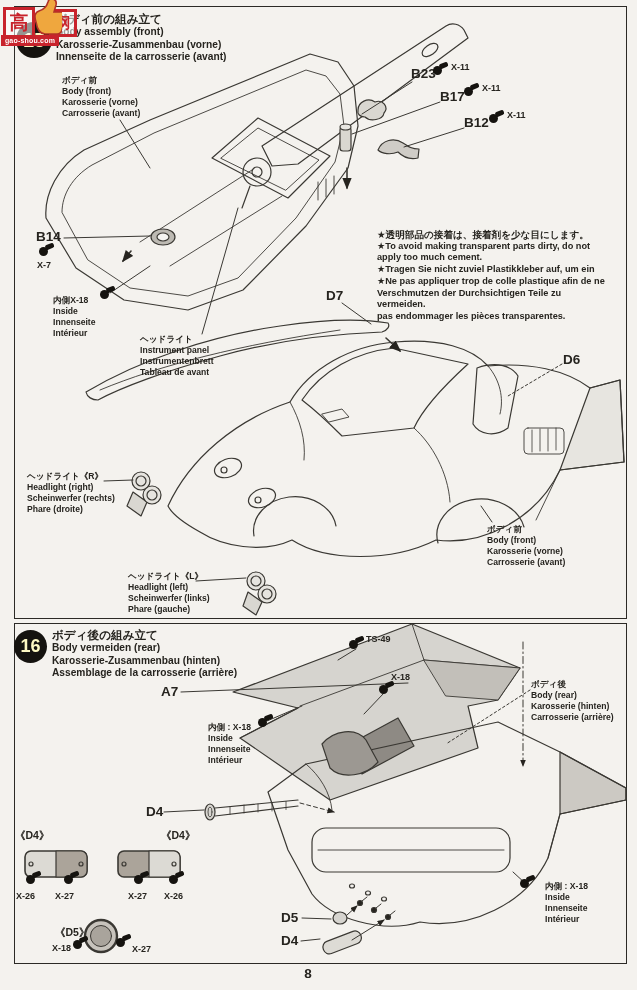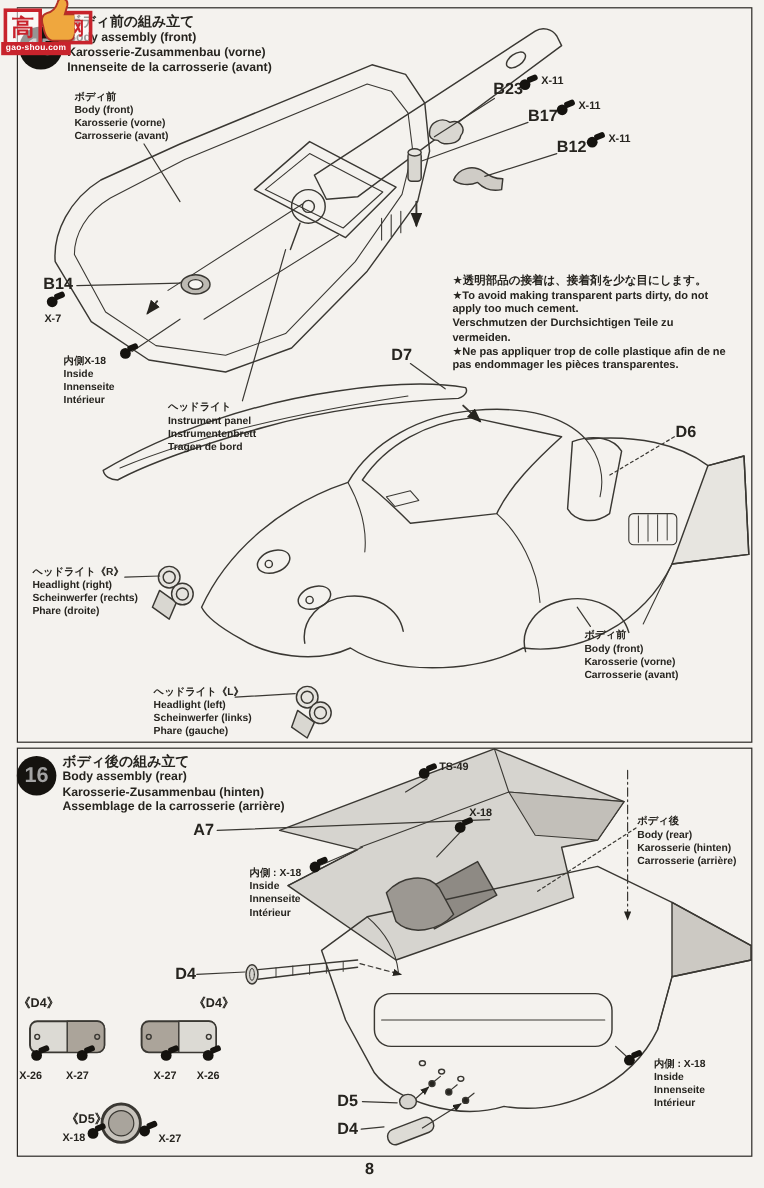--- a/index.html
+++ b/index.html
@@ -1,20 +1,20 @@
 <!DOCTYPE html>
 <html><head>
 <meta charset="utf-8">
 <style>
   html,body{margin:0;padding:0;background:#d8d6d2;}
   .page{position:relative;width:637px;height:990px;background:#f4f2ee;overflow:hidden;
         font-family:"Liberation Sans","DejaVu Sans",sans-serif;color:#26241f;}
   .art{position:absolute;left:0;top:0;z-index:1;}
   .panel{position:absolute;border:1.6px solid #2c2a26;z-index:0;background:transparent;}
-  .badge{position:absolute;background:#15130f;color:#a3a3a3;border-radius:50%;
+  .badge{position:absolute;background:#15130f;color:#fef9c3;border-radius:50%;
          display:flex;align-items:center;justify-content:center;font-weight:bold;z-index:2;}
   .title{position:absolute;z-index:3;}
   .title div{font-weight:bold;font-size:10.2px;line-height:12.6px;white-space:nowrap;}
   .title div:first-child{font-size:11.6px;line-height:14px;}
   .lbl{position:absolute;font-weight:bold;font-size:8.6px;line-height:1.28;white-space:nowrap;z-index:3;}
   .code{position:absolute;font-weight:bold;font-size:13.5px;z-index:3;white-space:nowrap;}
   .bracket{position:absolute;font-weight:bold;font-size:10.5px;z-index:3;white-space:nowrap;}
   .pn{position:absolute;font-weight:bold;font-size:9px;z-index:3;white-space:nowrap;text-align:center;}
   .pd{position:absolute;width:9px;height:9px;background:#15130f;border-radius:50%;z-index:3;}
   .pd::after{content:"";position:absolute;left:6px;top:-3px;width:9px;height:4.5px;
@@ -223,29 +223,30 @@
       <div>Inside</div>
       <div>Innenseite</div>
       <div>Intérieur</div>
     </div>
   <span class="pd" style="left:100px;top:290px;"></span>
 
   <div class="lbl" style="left:140px;top:334px;">
       <div>ヘッドライト</div>
       <div>Instrument panel</div>
       <div>Instrumentenbrett</div>
-      <div>Tragen de bord</div>
+      <div>Tableau de avant</div>
     </div>
 
   <div class="note">
       <div>★透明部品の接着は、接着剤を少な目にします。</div>
       <div>★To avoid making transparent parts dirty, do not</div>
       <div>apply too much cement.</div>
+      <div>★Tragen Sie nicht zuviel Plastikkleber auf, um ein</div>
+      <div>★Ne pas appliquer trop de colle plastique afin de ne</div>
       <div>Verschmutzen der Durchsichtigen Teile zu vermeiden.</div>
-      <div>★Ne pas appliquer trop de colle plastique afin de ne</div>
       <div>pas endommager les pièces transparentes.</div>
     </div>
 
   <div class="code" style="left:326px;top:288px;">D7</div>
   <div class="code" style="left:563px;top:352px;">D6</div>
 
   <div class="lbl" style="left:27px;top:471px;">
       <div>ヘッドライト《R》</div>
       <div>Headlight (right)</div>
       <div>Scheinwerfer (rechts)</div>
@@ -260,21 +261,21 @@
   <div class="lbl" style="left:487px;top:524px;">
       <div>ボディ前</div>
       <div>Body (front)</div>
       <div>Karosserie (vorne)</div>
       <div>Carrosserie (avant)</div>
     </div>
 
   <div class="badge" style="left:14px;top:630px;width:33px;height:33px;font-size:18px;">16</div>
   <div class="title" style="left:52px;top:628px;">
       <div>ボディ後の組み立て</div>
-      <div>Body assembly (rear)</div>
+      <div>Body vermeiden (rear)</div>
       <div>Karosserie-Zusammenbau (hinten)</div>
       <div>Assemblage de la carrosserie (arrière)</div>
     </div>
 
   <span class="pd" style="left:349px;top:640px;"></span>
   <div class="pn" style="left:366px;top:634px;">TS-49</div>
   <span class="pd" style="left:379px;top:685px;"></span>
   <div class="pn" style="left:391px;top:672px;">X-18</div>
 
   <div class="code" style="left:161px;top:684px;">A7</div>

